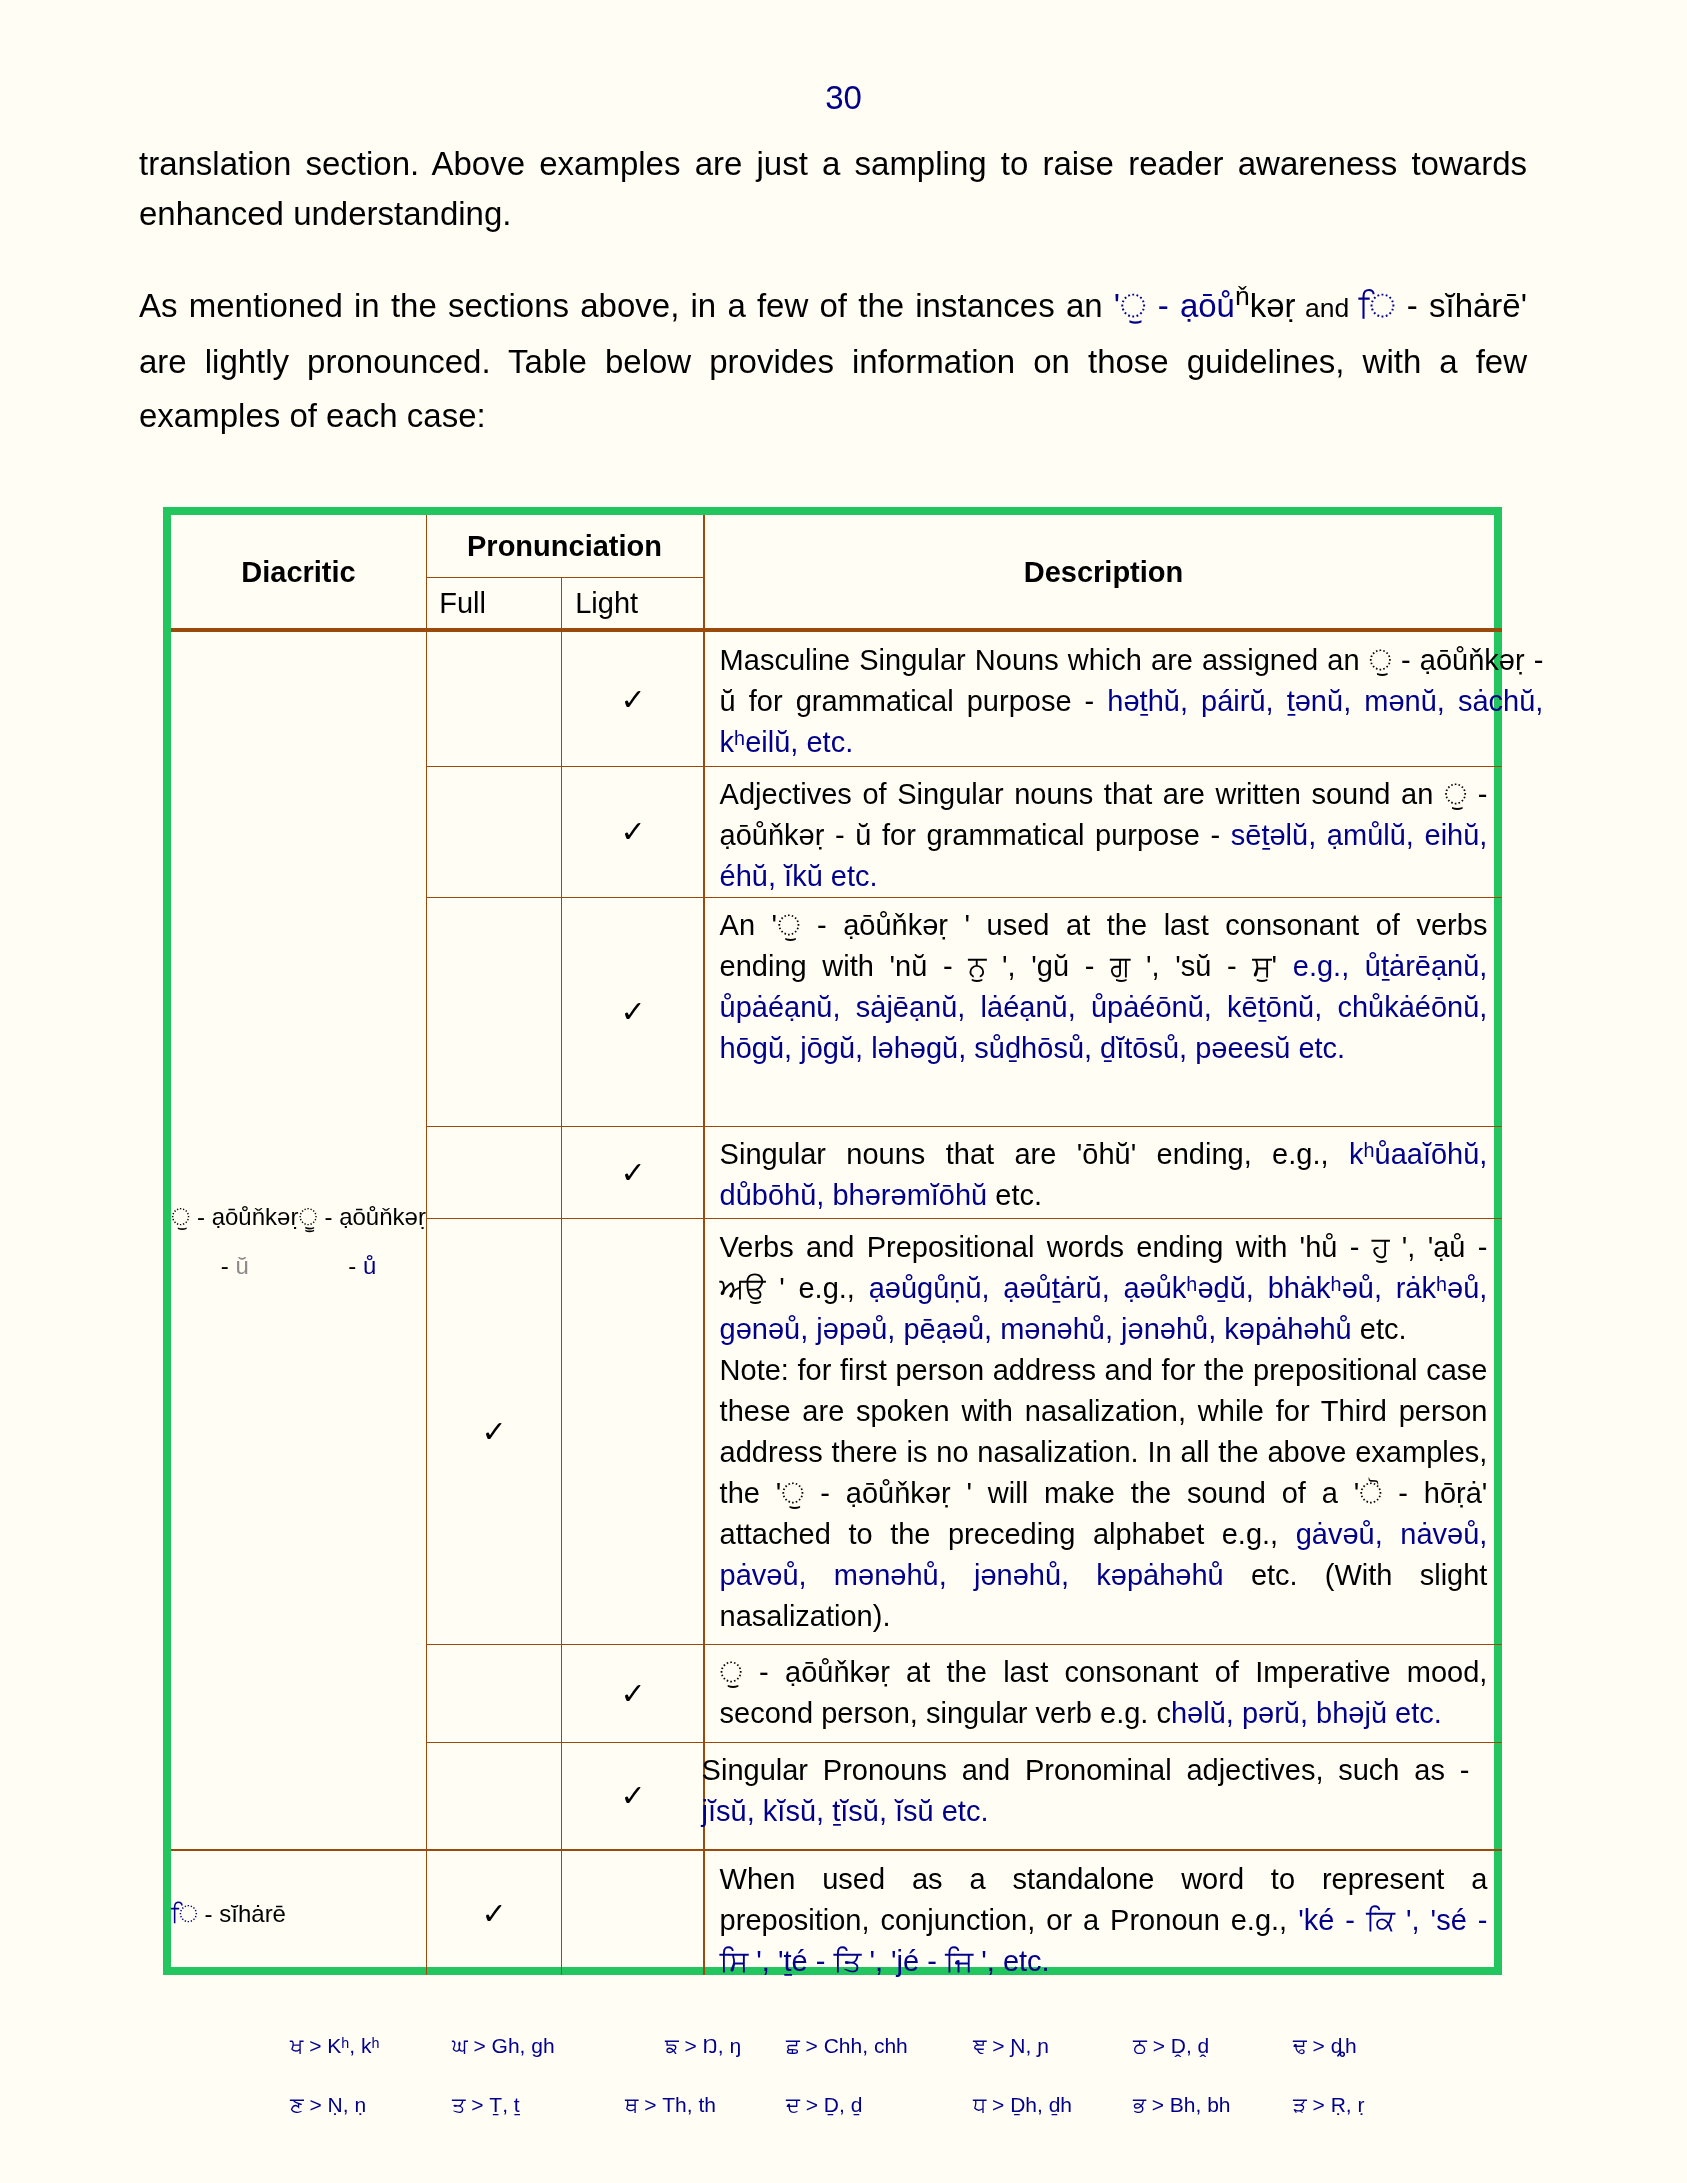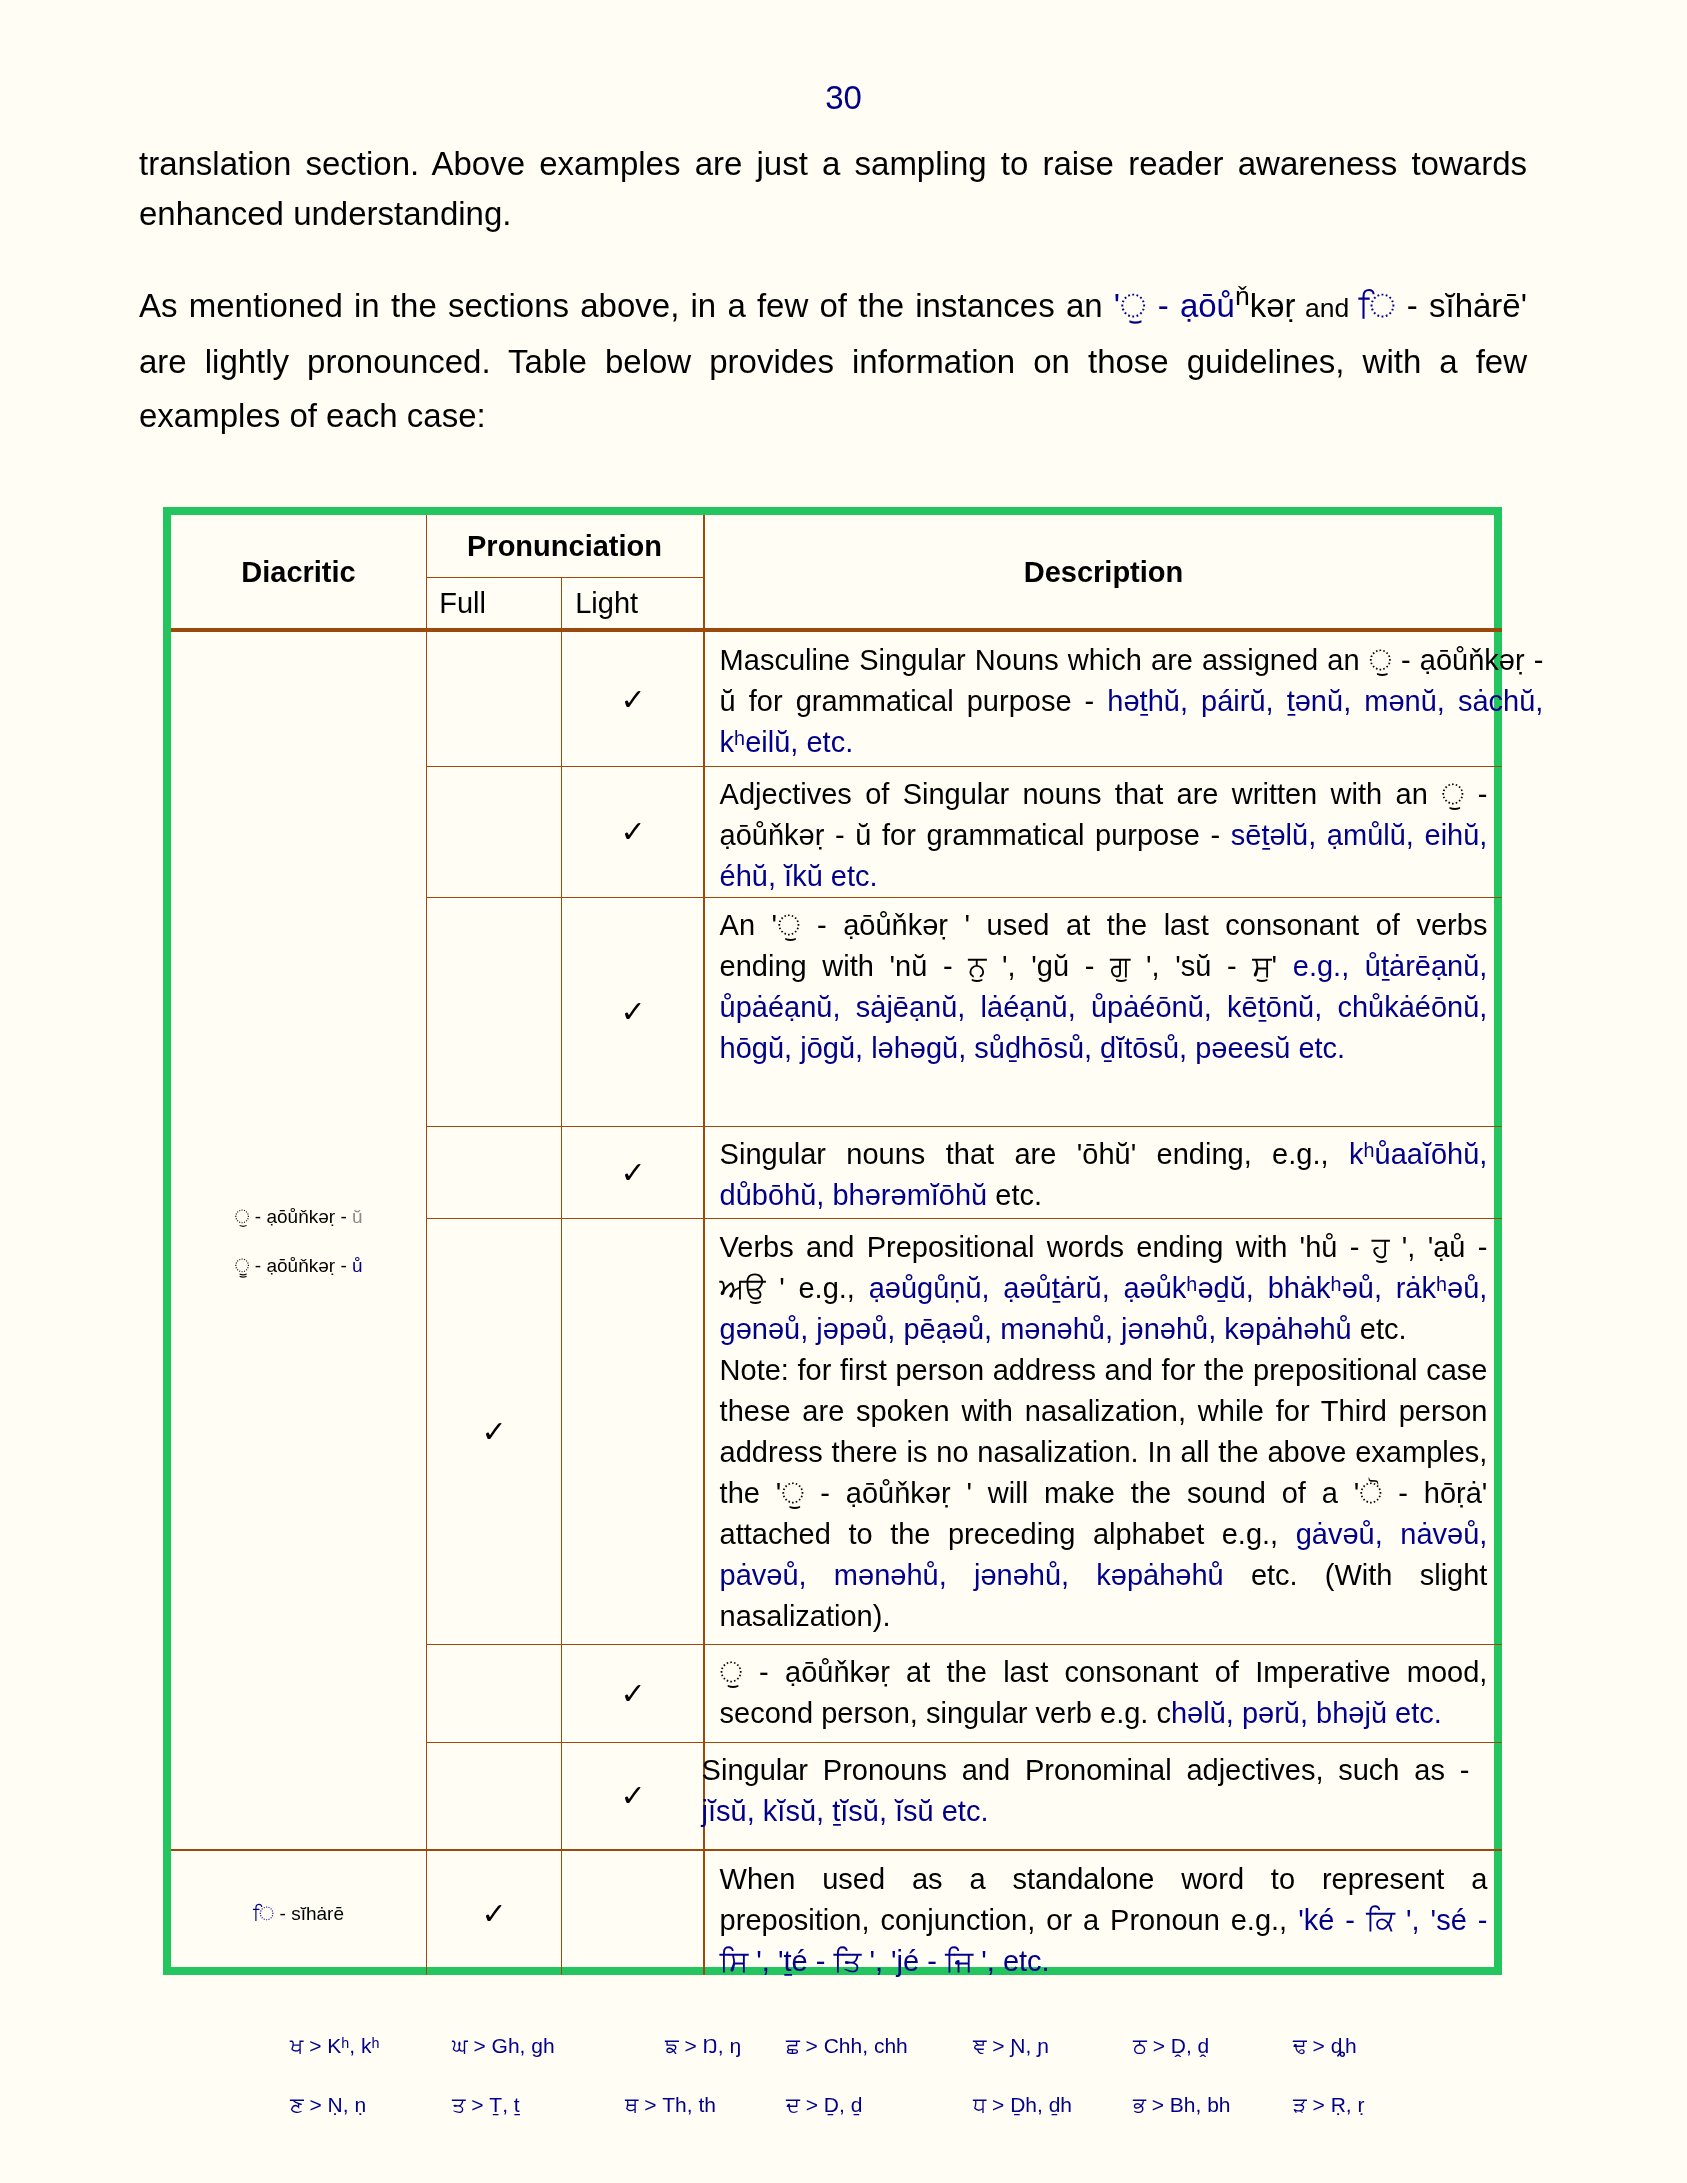--- a/index.html
+++ b/index.html
@@ -33,21 +33,21 @@
   }
   .cell { position: absolute; box-sizing: border-box; }
   .vline, .hline { position: absolute; background: #9A4A0C; }
   .hdr { font-weight: bold; font-size: 29px; display: flex; align-items: center; justify-content: center; }
   .sub { font-size: 29px; display: flex; align-items: center; padding-left: 13.2px; }
   .desc {
     font-size: 29px; line-height: 41px; text-align: justify;
     padding: 8px 14.6px 0 14.6px; box-sizing: border-box;
   }
   .check { font-size: 30px; display: flex; align-items: center; justify-content: center; font-family: "DejaVu Sans", sans-serif; }
-  .diac { font-size: 19px; line-height: 49px; text-align: center; display: flex; flex-direction: column; align-items: center; justify-content: center; }
+  .diac { font-size: 24px; line-height: 49px; text-align: center; display: flex; flex-direction: row; align-items: center; justify-content: space-between; }
 
   
   .legend { position: absolute; left: 0; top: 2034px; width: 1687px; font-size: 21px; color: #00008B; }
   .legend-row { position: absolute; height: 33px; left: 0; width: 1687px; }
   .legend-item { position: absolute; white-space: nowrap; }
 </style>
 </head>
 <body>
 
 <div class="page-number">30</div>
@@ -94,21 +94,21 @@
       <div class="cell check" style="left:256px;top:117px;width:134px;height:134px;"></div>
       <div class="cell check" style="left:392px;top:117px;width:140px;height:134px;">
         <span>✓</span>
       </div>
       <div class="cell desc" style="left:534px;top:117px;width:853px;height:134px;"><span>Masculine Singular Nouns which are assigned an ੁ - ạōůňkəṛ - ŭ for grammatical purpose - </span><span class="blue">həṯhŭ, páirŭ, ṯənŭ, mənŭ, sȧchŭ, kʰeilŭ, etc.</span></div>
       <div class="hline" style="left:256px;top:251px;width:1075px;height:1.3px;"></div>
       <div class="cell check" style="left:256px;top:251px;width:134px;height:131px;"></div>
       <div class="cell check" style="left:392px;top:251px;width:140px;height:131px;">
         <span>✓</span>
       </div>
-      <div class="cell desc" style="left:534px;top:251px;width:797px;height:131px;"><span>Adjectives of Singular nouns that are written with an ੁ - ạōůňkəṛ - ŭ for grammatical purpose - </span><span class="blue">sēṯəlŭ, ạmůlŭ, eihŭ, éhŭ, ĭkŭ etc.</span></div>
+      <div class="cell desc" style="left:534px;top:251px;width:797px;height:131px;"><span>Adjectives of Singular nouns that are written sound an ੁ - ạōůňkəṛ - ŭ for grammatical purpose - </span><span class="blue">sēṯəlŭ, ạmůlŭ, eihŭ, éhŭ, ĭkŭ etc.</span></div>
       <div class="hline" style="left:256px;top:382px;width:1075px;height:1.3px;"></div>
       <div class="cell check" style="left:256px;top:382px;width:134px;height:229px;"></div>
       <div class="cell check" style="left:392px;top:382px;width:140px;height:229px;">
         <span>✓</span>
       </div>
       <div class="cell desc" style="left:534px;top:382px;width:797px;height:229px;"><span>An 'ੁ - ạōůňkəṛ ' used at the last consonant of verbs ending with 'nŭ - ਨੁ ', 'gŭ - ਗੁ ', 'sŭ - ਸੁ' </span><span class="blue">e.g., ůṯȧrēạnŭ, ůpȧéạnŭ, sȧjēạnŭ, lȧéạnŭ, ůpȧéōnŭ, kēṯōnŭ, chůkȧéōnŭ, hōgŭ, jōgŭ, ləhəgŭ, sůḏhōsů, ḏĭtōsů, pəeesŭ etc.</span></div>
       <div class="hline" style="left:256px;top:611px;width:1075px;height:1.3px;"></div>
       <div class="cell check" style="left:256px;top:611px;width:134px;height:93px;"></div>
       <div class="cell check" style="left:392px;top:611px;width:140px;height:93px;">
         <span>✓</span>

